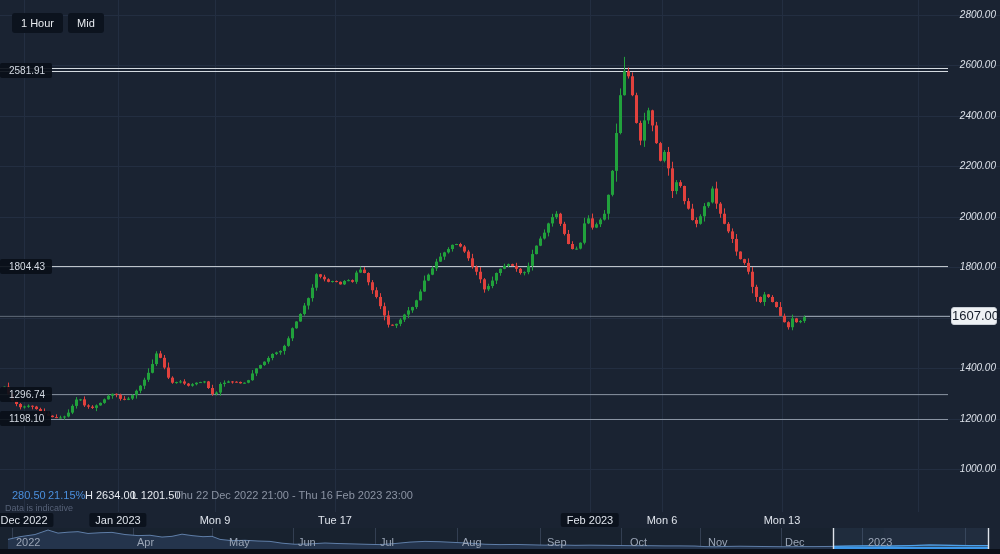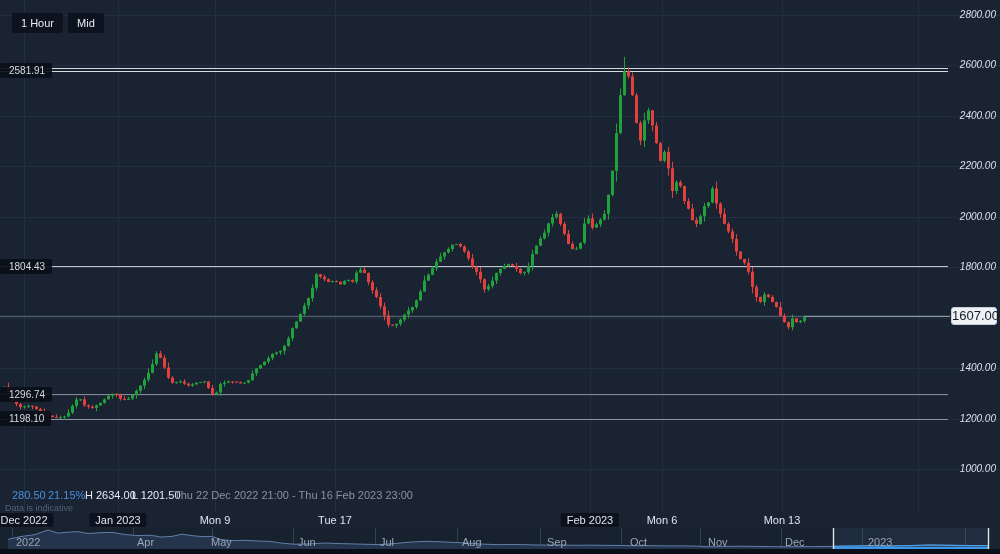--- a/index.html
+++ b/index.html
@@ -538,21 +538,21 @@
         </clipPath>
         <polygon points="8,11.4 20,8.700000000000001 35,6.540000000000001 48,2.039999999999999 58,5.1 68,4.200000000000001 78,3.66 88,5.459999999999999 100,4.74 112,4.380000000000001 125,6.540000000000001 138,7.619999999999999 150,7.26 162,9.06 172,8.34 182,6.18 192,7.619999999999999 203,8.700000000000001 212,8.34 220,11.4 232,12.66 245,12.3 258,13.02 270,13.379999999999999 282,15.18 295,16.26 310,15.9 325,15 338,15.54 352,15.9 365,16.26 380,16.62 395,15.54 410,14.100000000000001 425,13.379999999999999 440,13.74 455,14.459999999999999 470,15.18 485,16.26 500,16.62 515,16.44 530,16.8 545,17.16 560,16.98 575,17.34 590,17.16 605,17.34 620,17.52 635,17.7 650,17.7 665,17.88 680,17.88 695,18.06 705,18.6 715,18.78 728,18.42 740,18.24 755,18.42 770,18.6 785,18.78 800,18.6 815,18.6 833,18.42 850,18.06 870,17.88 890,18.06 910,17.7 930,16.98 950,17.34 970,17.7 988,17.7 988,21 8,21" fill="#2b4a6a" clip-path="url(#selclip)"></polygon>
         <polyline points="8,11.4 20,8.700000000000001 35,6.540000000000001 48,2.039999999999999 58,5.1 68,4.200000000000001 78,3.66 88,5.459999999999999 100,4.74 112,4.380000000000001 125,6.540000000000001 138,7.619999999999999 150,7.26 162,9.06 172,8.34 182,6.18 192,7.619999999999999 203,8.700000000000001 212,8.34 220,11.4 232,12.66 245,12.3 258,13.02 270,13.379999999999999 282,15.18 295,16.26 310,15.9 325,15 338,15.54 352,15.9 365,16.26 380,16.62 395,15.54 410,14.100000000000001 425,13.379999999999999 440,13.74 455,14.459999999999999 470,15.18 485,16.26 500,16.62 515,16.44 530,16.8 545,17.16 560,16.98 575,17.34 590,17.16 605,17.34 620,17.52 635,17.7 650,17.7 665,17.88 680,17.88 695,18.06 705,18.6 715,18.78 728,18.42 740,18.24 755,18.42 770,18.6 785,18.78 800,18.6 815,18.6 833,18.42 850,18.06 870,17.88 890,18.06 910,17.7 930,16.98 950,17.34 970,17.7 988,17.7" fill="none" stroke="#4ba0ea" stroke-width="1.2" clip-path="url(#selclip)"></polyline>
         <rect x="833" y="19" width="155" height="2" fill="#3b96e8"></rect>
         <line x1="833.5" y1="0" x2="833.5" y2="21" stroke="#dfe4ec" stroke-width="1.4"></line>
         <line x1="988.5" y1="0" x2="988.5" y2="21" stroke="#dfe4ec" stroke-width="1.4"></line>
       </svg>
     <div id="nav-months">
         <div class="m-label" style="left: 16px;">2022</div>
         <div class="m-label" style="left: 137px;">Apr</div>
-        <div class="m-label" style="left: 211px;">May</div>
+        <div class="m-label" style="left: 229px;">May</div>
         <div class="m-label" style="left: 298px; margin-top: 28px;">Jun</div>
         <div class="m-label" style="left: 380px;">Jul</div>
         <div class="m-label" style="left: 462px;">Aug</div>
         <div class="m-label" style="left: 547px;">Sep</div>
         <div class="m-label" style="left: 630px;">Oct</div>
         <div class="m-label" style="left: 708px;">Nov</div>
         <div class="m-label" style="left: 785px;">Dec</div>
         <div class="m-label" style="left: 868px;">2023</div>
       </div>
   </div>

